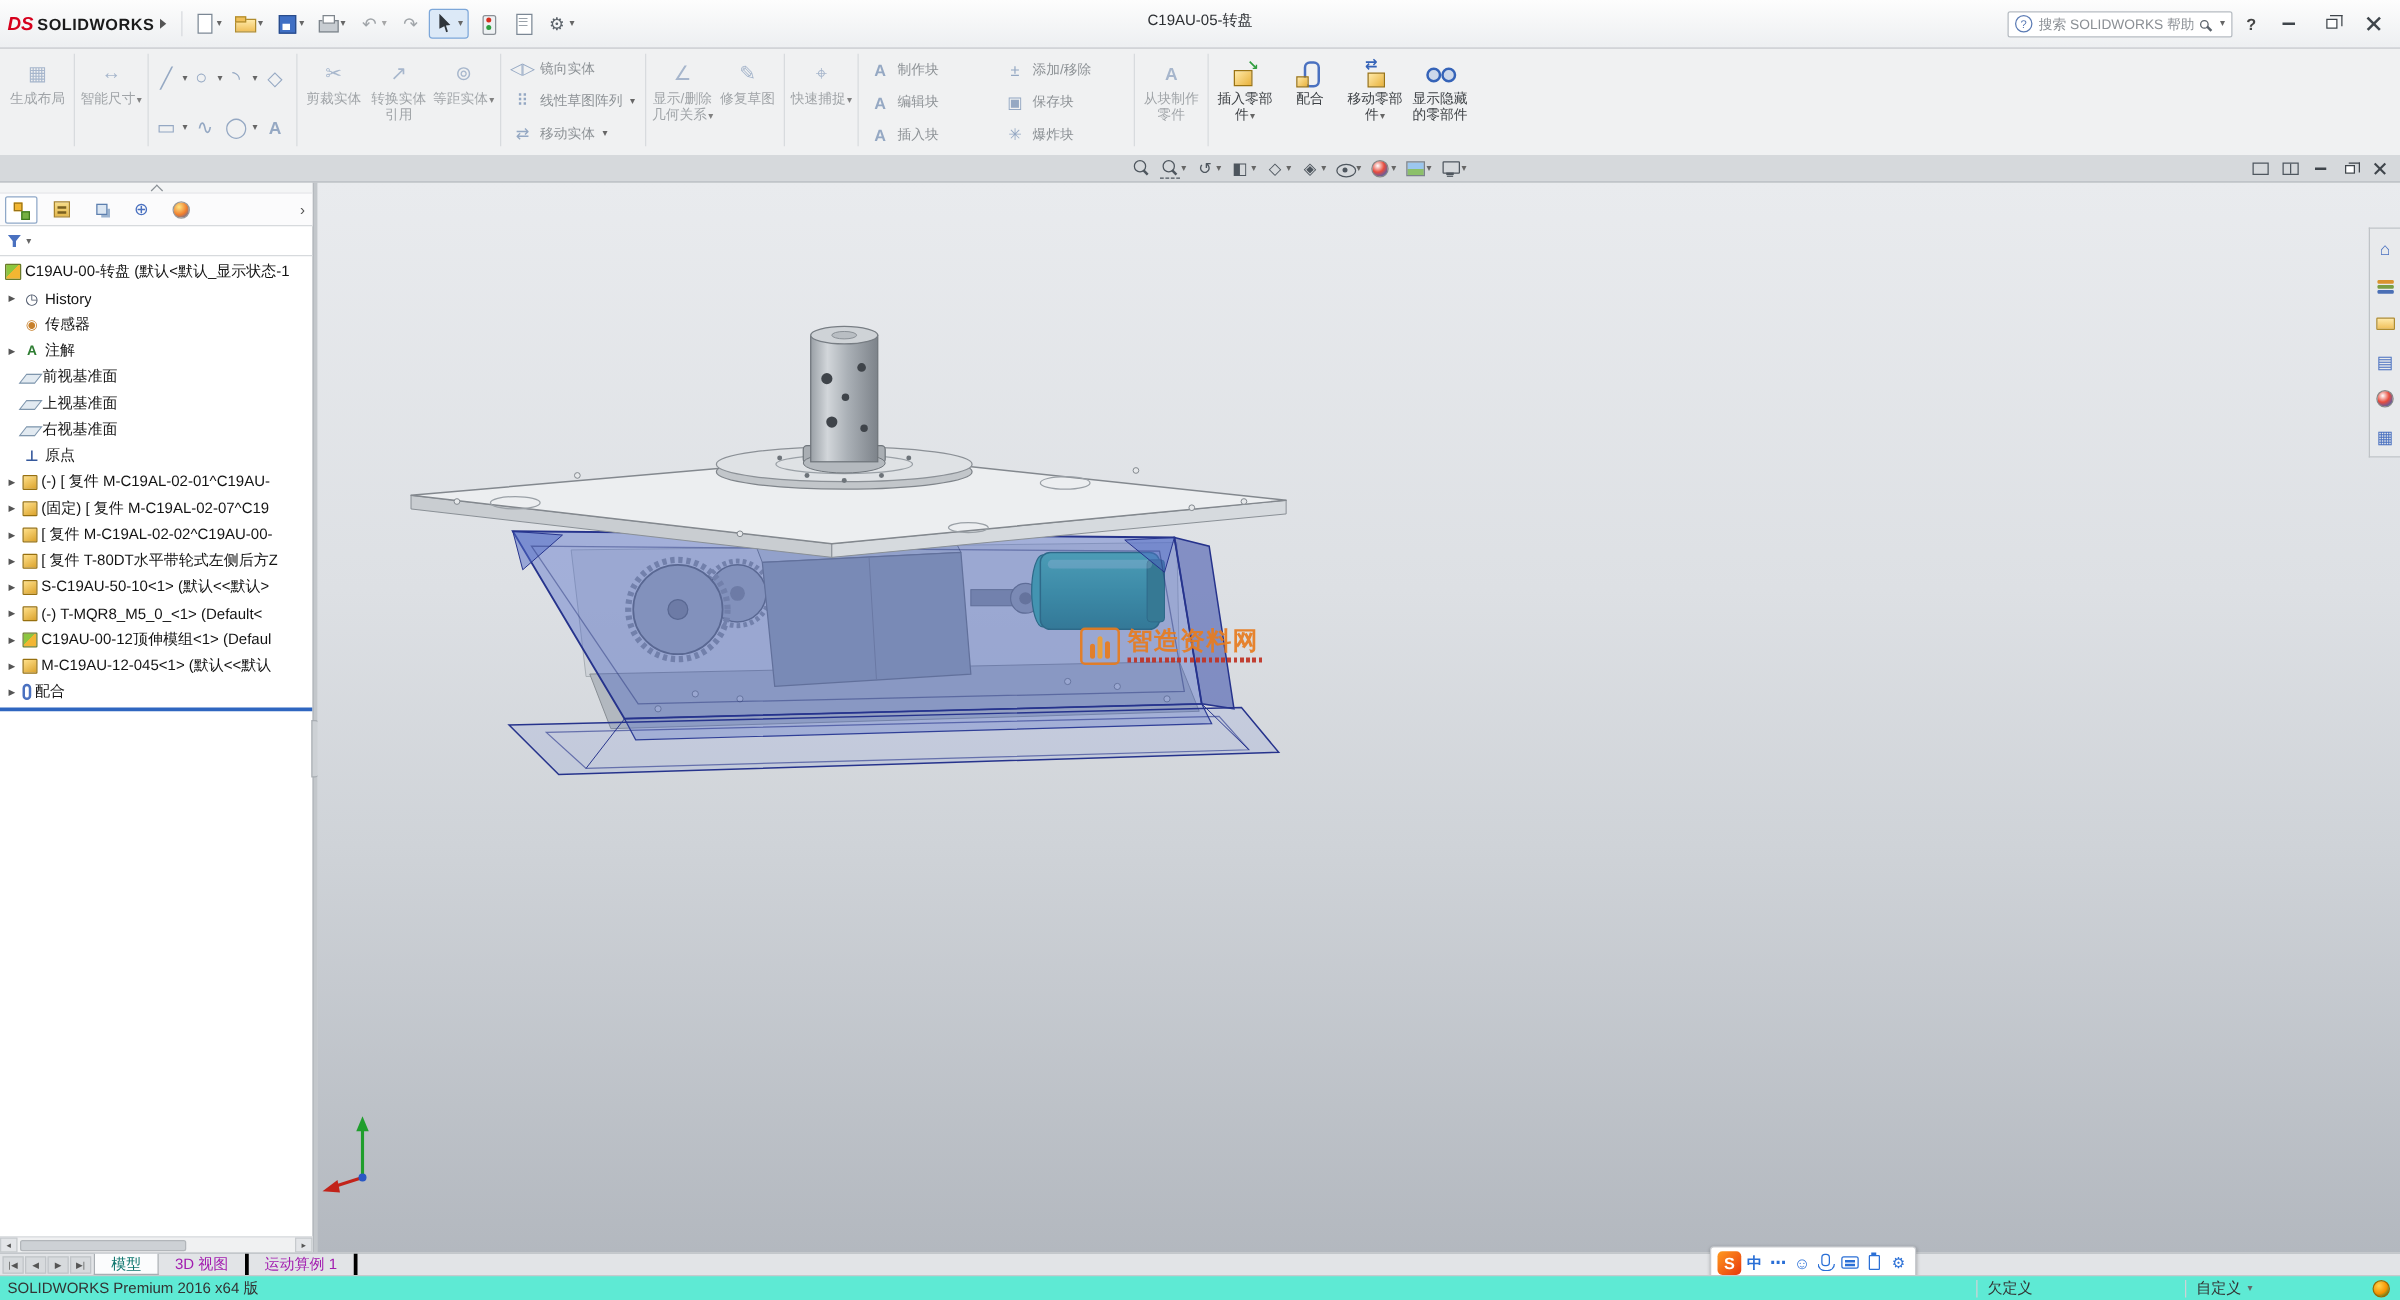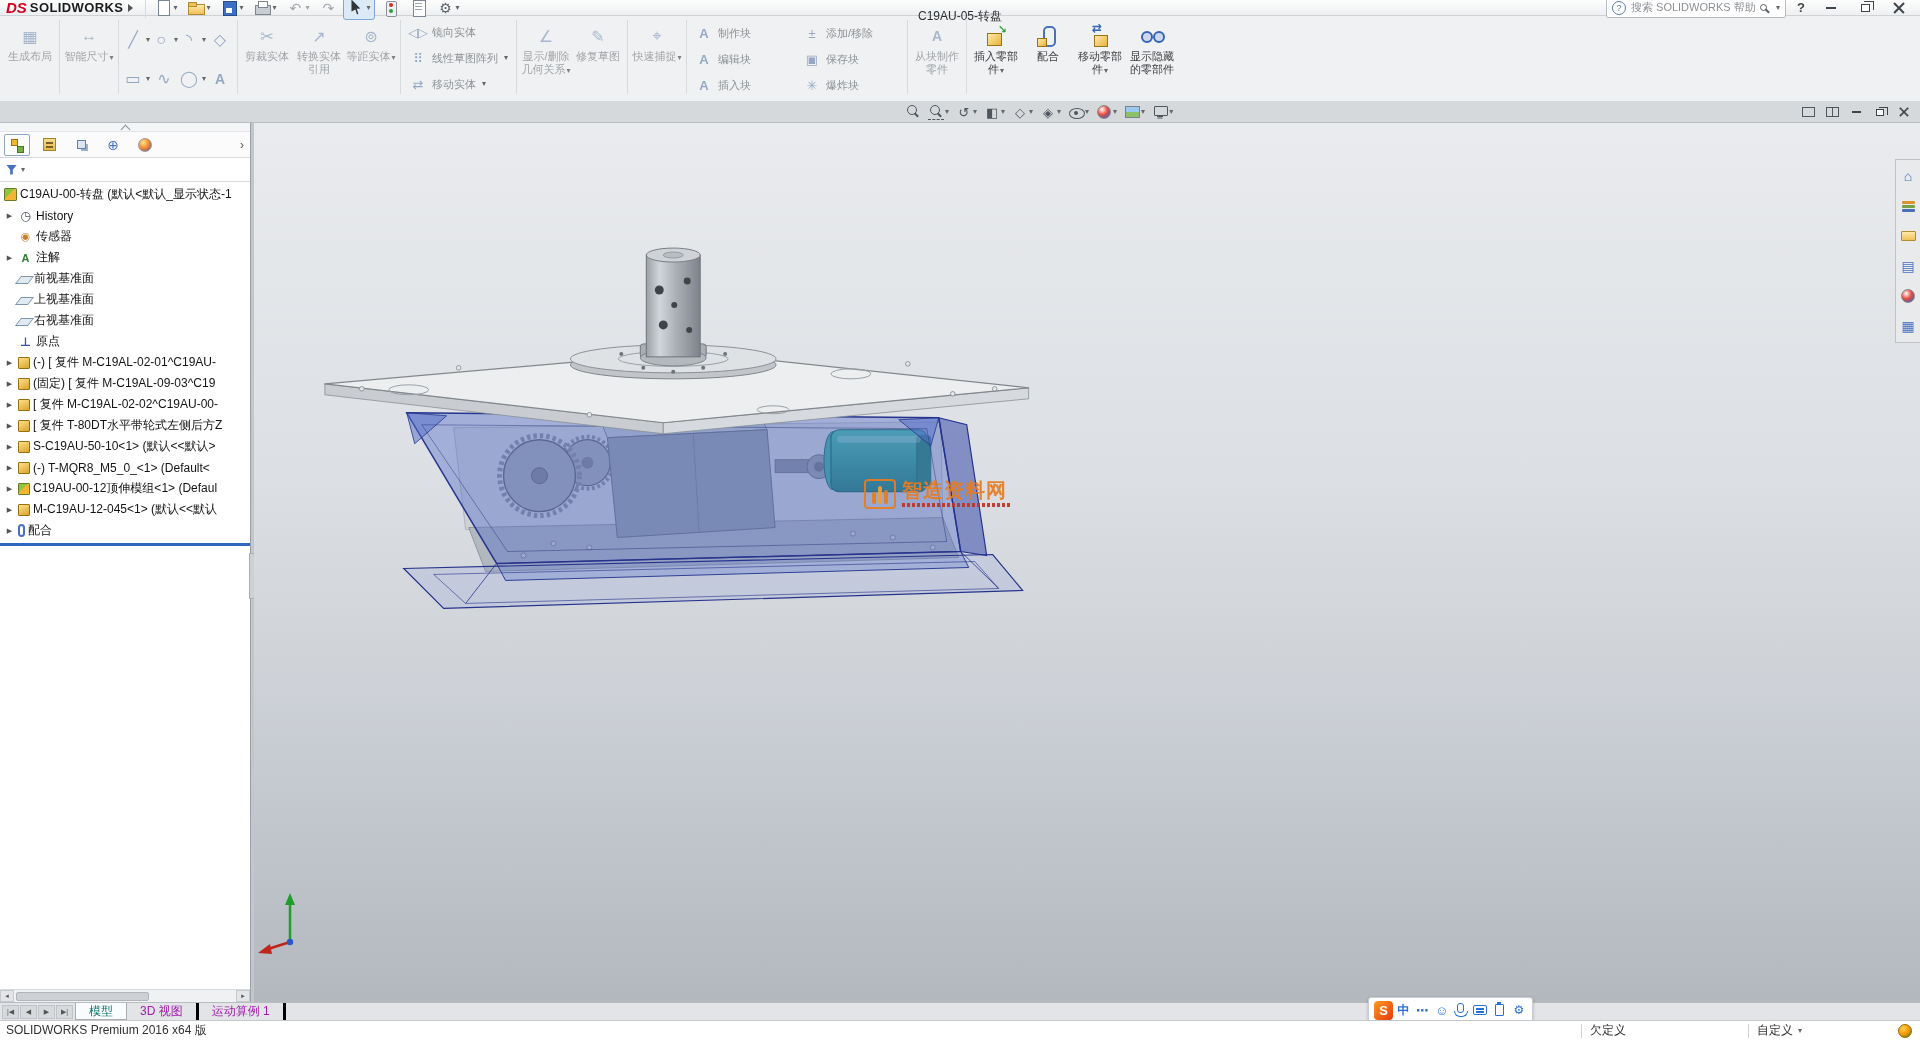--- a/index.html
+++ b/index.html
@@ -1,20 +1,20 @@
 <!DOCTYPE html>
 <html><head>
 <meta charset="utf-8">
 <style>
 *{margin:0;padding:0;box-sizing:border-box;}
 html,body{width:1920px;height:1040px;overflow:hidden;font-family:"Liberation Sans","DejaVu Sans",sans-serif;}
 .app{position:relative;width:1920px;height:1040px;display:flex;flex-direction:column;background:#d0d3d7;}
 
 
-.titlebar{height:16px;background:linear-gradient(#fdfdfd,#edeff1);border-bottom:1px solid #cfd2d5;display:flex;align-items:center;padding:0 6px;position:relative;z-index:6;}
+.titlebar{height:39px;background:linear-gradient(#fdfdfd,#edeff1);border-bottom:1px solid #cfd2d5;display:flex;align-items:center;padding:0 6px;position:relative;z-index:6;}
 .brand{display:flex;align-items:center;gap:3px;margin-right:8px;}
 .brand .ds{color:#d6001c;font-weight:bold;font-style:italic;font-size:15px;}
 .brand .sw{color:#1b1b1b;font-weight:bold;font-size:13px;letter-spacing:.4px;}
 .brand .brand-arrow{width:0;height:0;border-top:4px solid transparent;border-bottom:4px solid transparent;border-left:5px solid #555;margin-left:2px;}
 .tbsep{width:1px;height:20px;background:#d7dade;margin:0 4px;}
 .titlebar-tools{display:flex;align-items:center;gap:2px;}
 .tb{height:24px;display:flex;align-items:center;padding:0 3px;border-radius:3px;border:1px solid transparent;}
 .tb.pressed{background:#dce9f7;border-color:#7da7d9;}
 .tb.dis{opacity:.55;}
 .caret{font-size:8px;color:#666;margin-left:1px;line-height:1;}
@@ -181,21 +181,21 @@
 .ime-sogou-logo{background:linear-gradient(135deg,#ff9a1f,#e8380d);color:#fff;border-radius:4px;width:19px;height:19px;min-width:19px;font-size:13px;}
 .ime-ime-more::before{content:'⋯';font-size:13px;}
 .ime-ime-emoji::before{content:'☺';font-size:13px;font-weight:normal;}
 .ime-ime-settings::before{content:'⚙';font-size:12px;font-weight:normal;}
 .imic{width:7px;height:10px;border:1.5px solid #2a6fd6;border-radius:3px;position:relative;margin-top:-4px;}
 .imic::after{content:'';position:absolute;left:-4px;top:7px;width:12px;height:5px;border:1.5px solid #2a6fd6;border-top:none;border-radius:0 0 6px 6px;}
 .ikb{width:14px;height:10px;border:1.4px solid #2a6fd6;border-radius:2px;position:relative;}
 .ikb::after{content:'';position:absolute;left:2px;top:2px;right:2px;height:1.5px;background:#2a6fd6;box-shadow:0 3px 0 #2a6fd6;}
 .iclip{width:9px;height:12px;border:1.4px solid #2a6fd6;border-radius:1px;position:relative;}
 .iclip::before{content:'';position:absolute;left:1px;top:-3px;width:4px;height:2px;background:#2a6fd6;}
-.statusbar{height:20px;background:#ffffff;border-top:1px solid #c6c9cc;display:flex;align-items:center;font-size:12px;color:#333;padding:0 6px;z-index:5;}
+.statusbar{height:20px;background:#5eead4;border-top:1px solid #c6c9cc;display:flex;align-items:center;font-size:12px;color:#333;padding:0 6px;z-index:5;}
 .sb-right{margin-left:auto;display:flex;align-items:center;}
 .sb-sep{width:1px;height:14px;background:#cfd2d5;margin:0 8px;}
 .sb-state{width:150px;}
 .sb-units{padding-right:4px;}
 .sb-gap{width:96px;}
 .globe{width:14px;height:14px;border-radius:50%;background:radial-gradient(circle at 35% 30%,#ffd34d,#f59300 55%,#2e7d32 90%);border:1px solid #9b6a00;margin-right:2px;}
 </style>
 </head>
 <body>
 
@@ -583,21 +583,21 @@
             <div class="tlabel">原点</div>
           </div>
           <div class="trow">
             <div class="tarrow">▶</div>
             <div class="tico tico-part"></div>
             <div class="tlabel">(-) [ 复件 M-C19AL-02-01^C19AU-</div>
           </div>
           <div class="trow">
             <div class="tarrow">▶</div>
             <div class="tico tico-part"></div>
-            <div class="tlabel">(固定) [ 复件 M-C19AL-09-03^C19</div>
+            <div class="tlabel">(固定) [ 复件 M-C19AL-02-07^C19</div>
           </div>
           <div class="trow">
             <div class="tarrow">▶</div>
             <div class="tico tico-part"></div>
             <div class="tlabel">[ 复件 M-C19AL-02-02^C19AU-00-</div>
           </div>
           <div class="trow">
             <div class="tarrow">▶</div>
             <div class="tico tico-part"></div>
             <div class="tlabel">[ 复件 T-80DT水平带轮式左侧后方Z</div>

